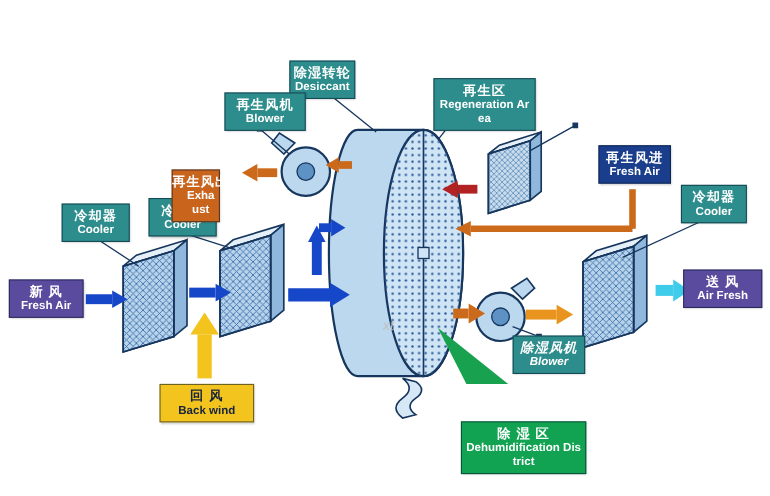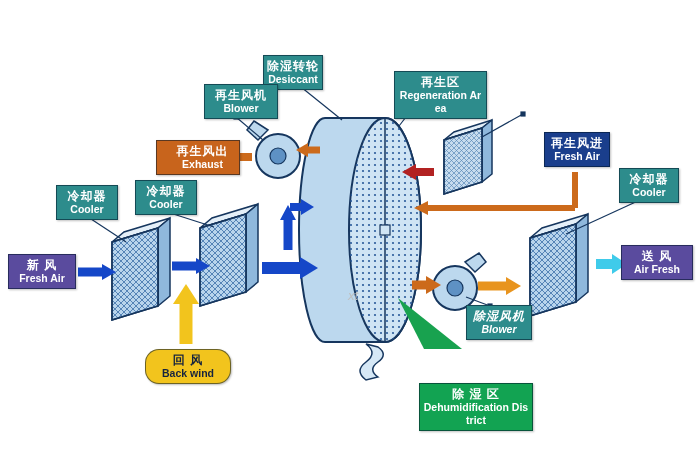--- a/index.html
+++ b/index.html
@@ -157,21 +157,21 @@
   <div class="lbl teal" style="left:135px; top:180px; width:62px;">
     <span class="zh">冷却器</span>
     <span class="en">Cooler</span>
   </div>
 
   <div class="lbl purple" style="left:8px; top:254px; width:68px;">
     <span class="zh">新 风</span>
     <span class="en">Fresh Air</span>
   </div>
 
-  <div class="lbl orange" style="left:156px; top:140px; width:84px;padding-left:12px;">
+  <div class="lbl orange" style="left:156px; top:154px; width:44px;padding-left:12px;">
     <span class="zh">再生风出</span>
     <span class="en">Exhaust</span>
   </div>
 
   <div class="lbl dkblue" style="left:544px; top:132px; width:66px;text-align:right;">
     <span class="zh">再生风进</span>
     <span class="en">Fresh Air</span>
   </div>
 
   <div class="lbl teal" style="left:619px; top:168px; width:60px;">
@@ -187,18 +187,18 @@
   <div class="lbl teal" style="left:466px; top:305px; width:66px;font-style:italic;">
     <span class="zh">除湿风机</span>
     <span class="en">Blower</span>
   </div>
 
   <div class="lbl green" style="left:419px; top:346px; width:114px;margin-top:37px;">
     <span class="zh">除 湿 区</span>
     <span class="en">Dehumidification District</span>
   </div>
 
-  <div class="lbl yellow" style="left:145px; top:349px; width:86px;border-radius:14px;">
+  <div class="lbl yellow" style="left:145px; top:349px; width:86px;">
     <span class="zh">回 风</span>
     <span class="en">Back wind</span>
   </div>
 
 </div>
 
 </body></html>

